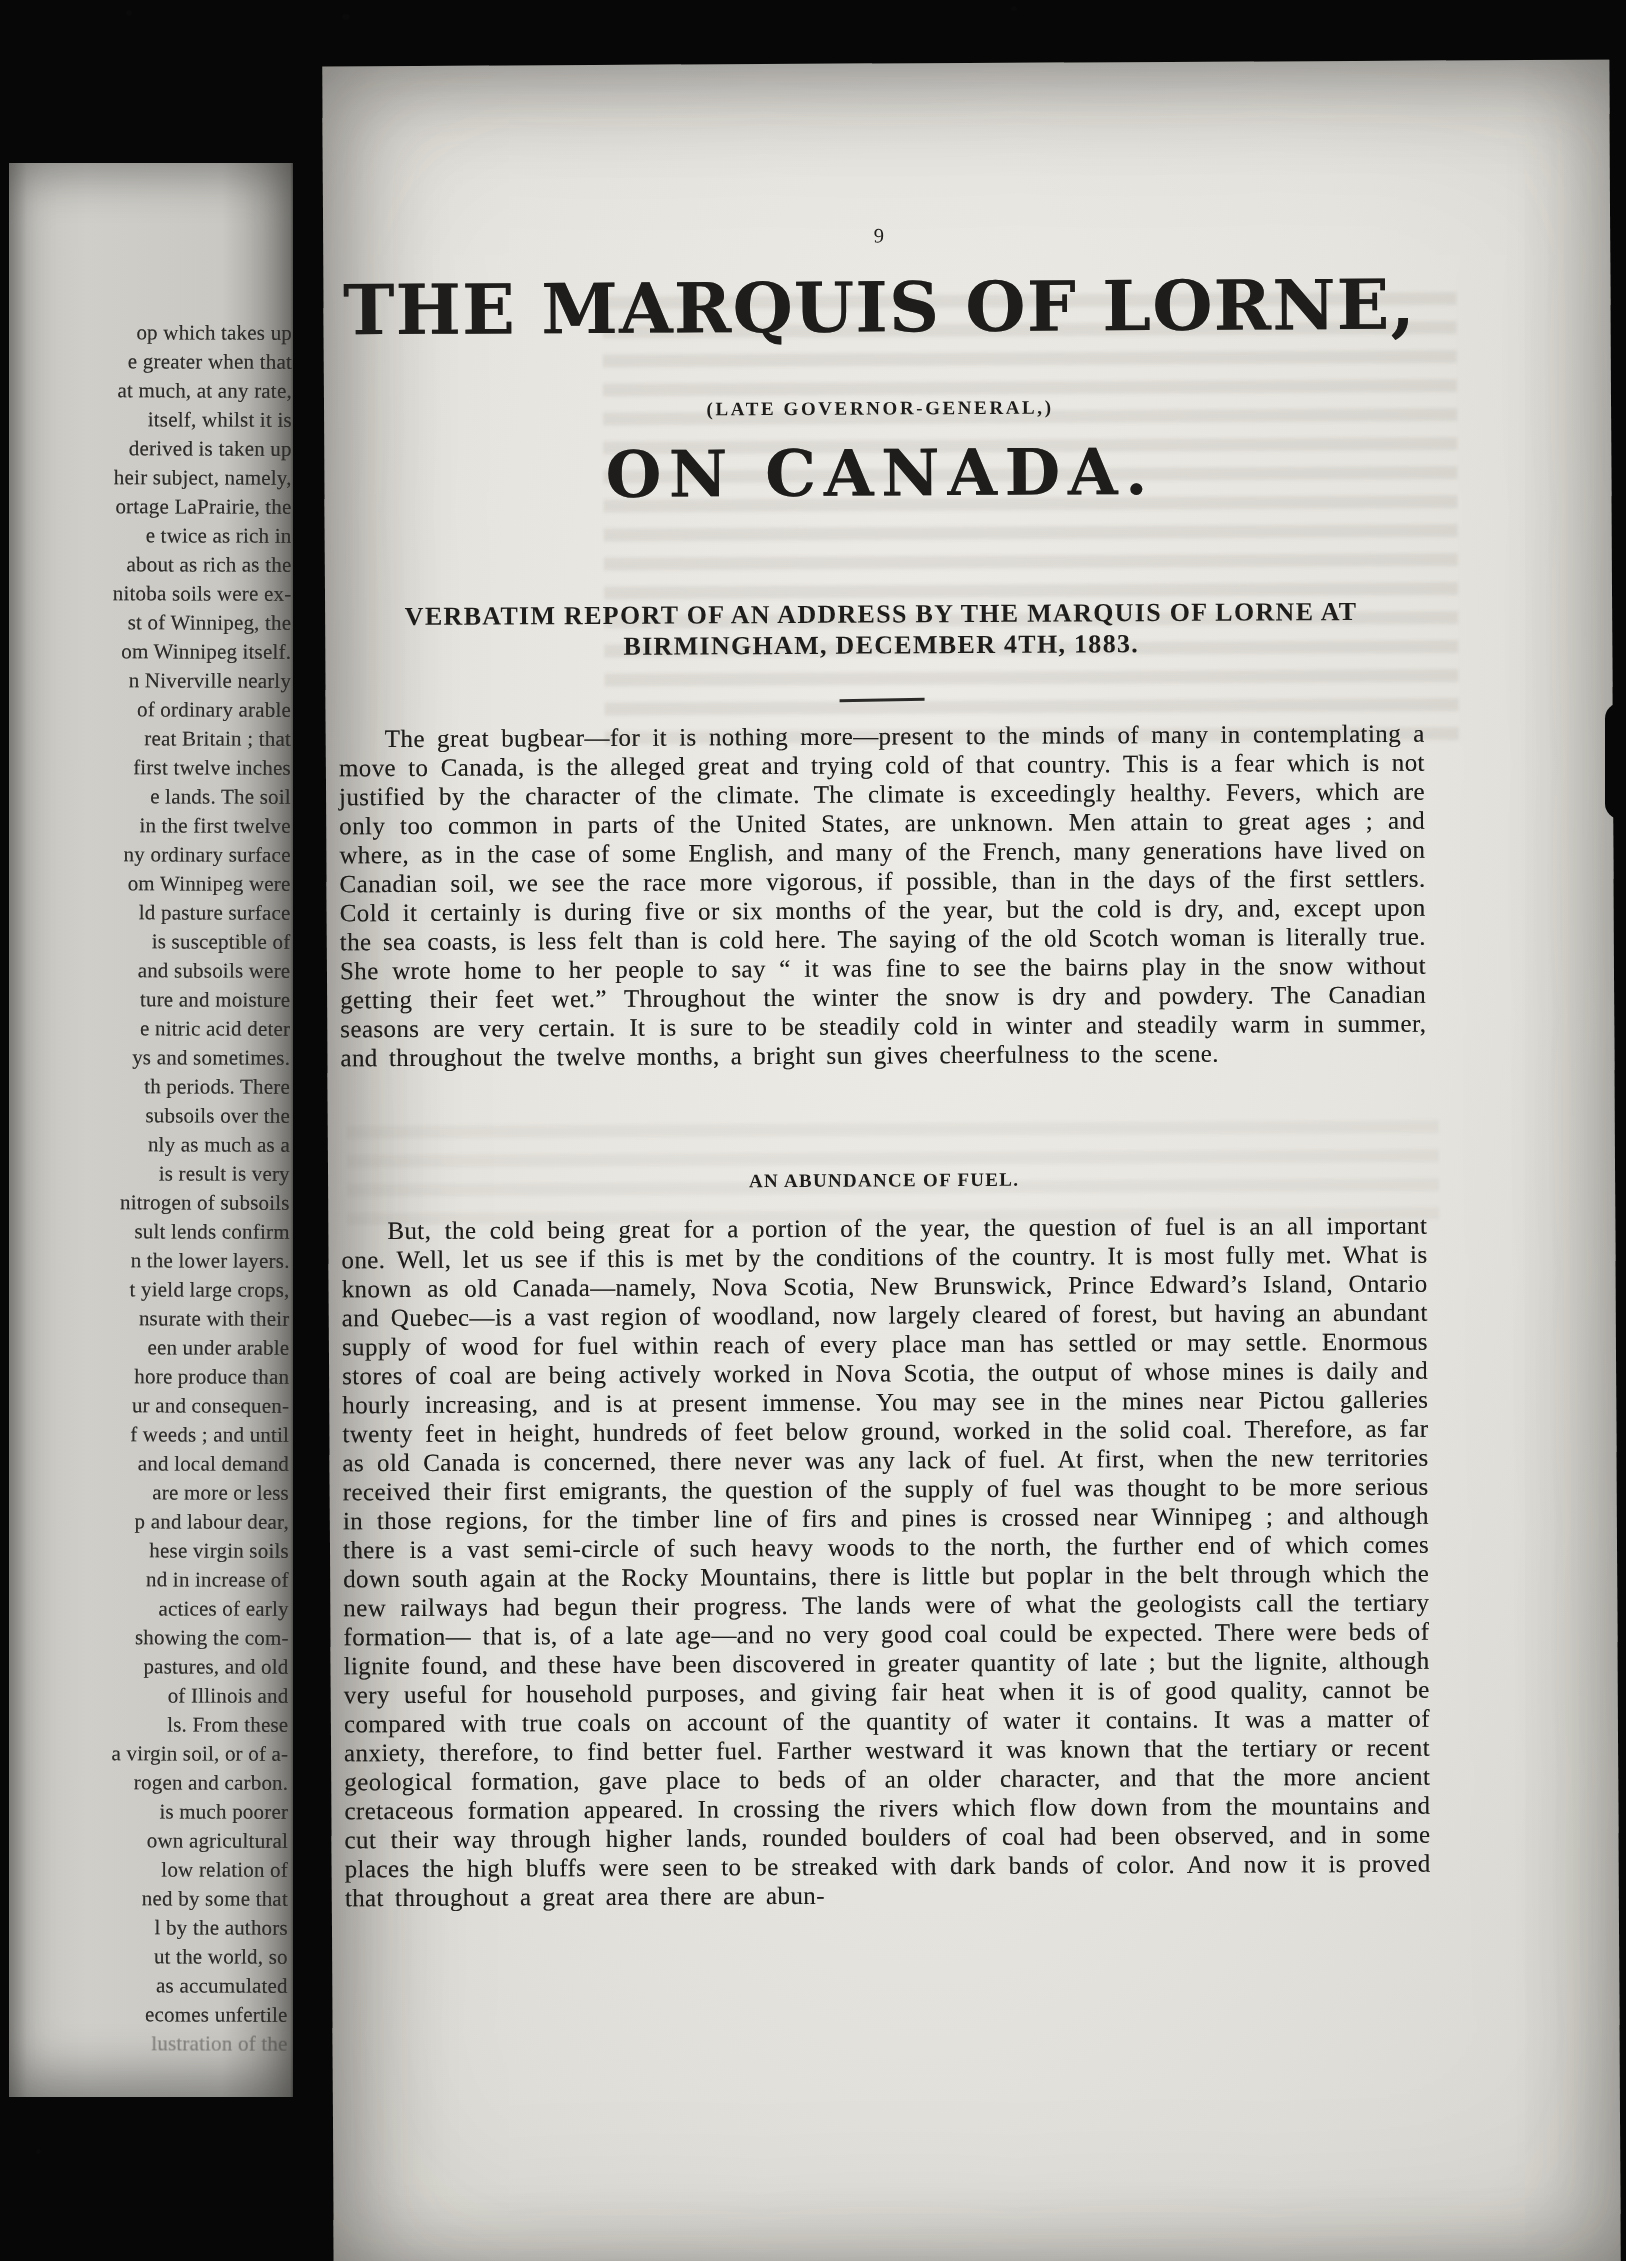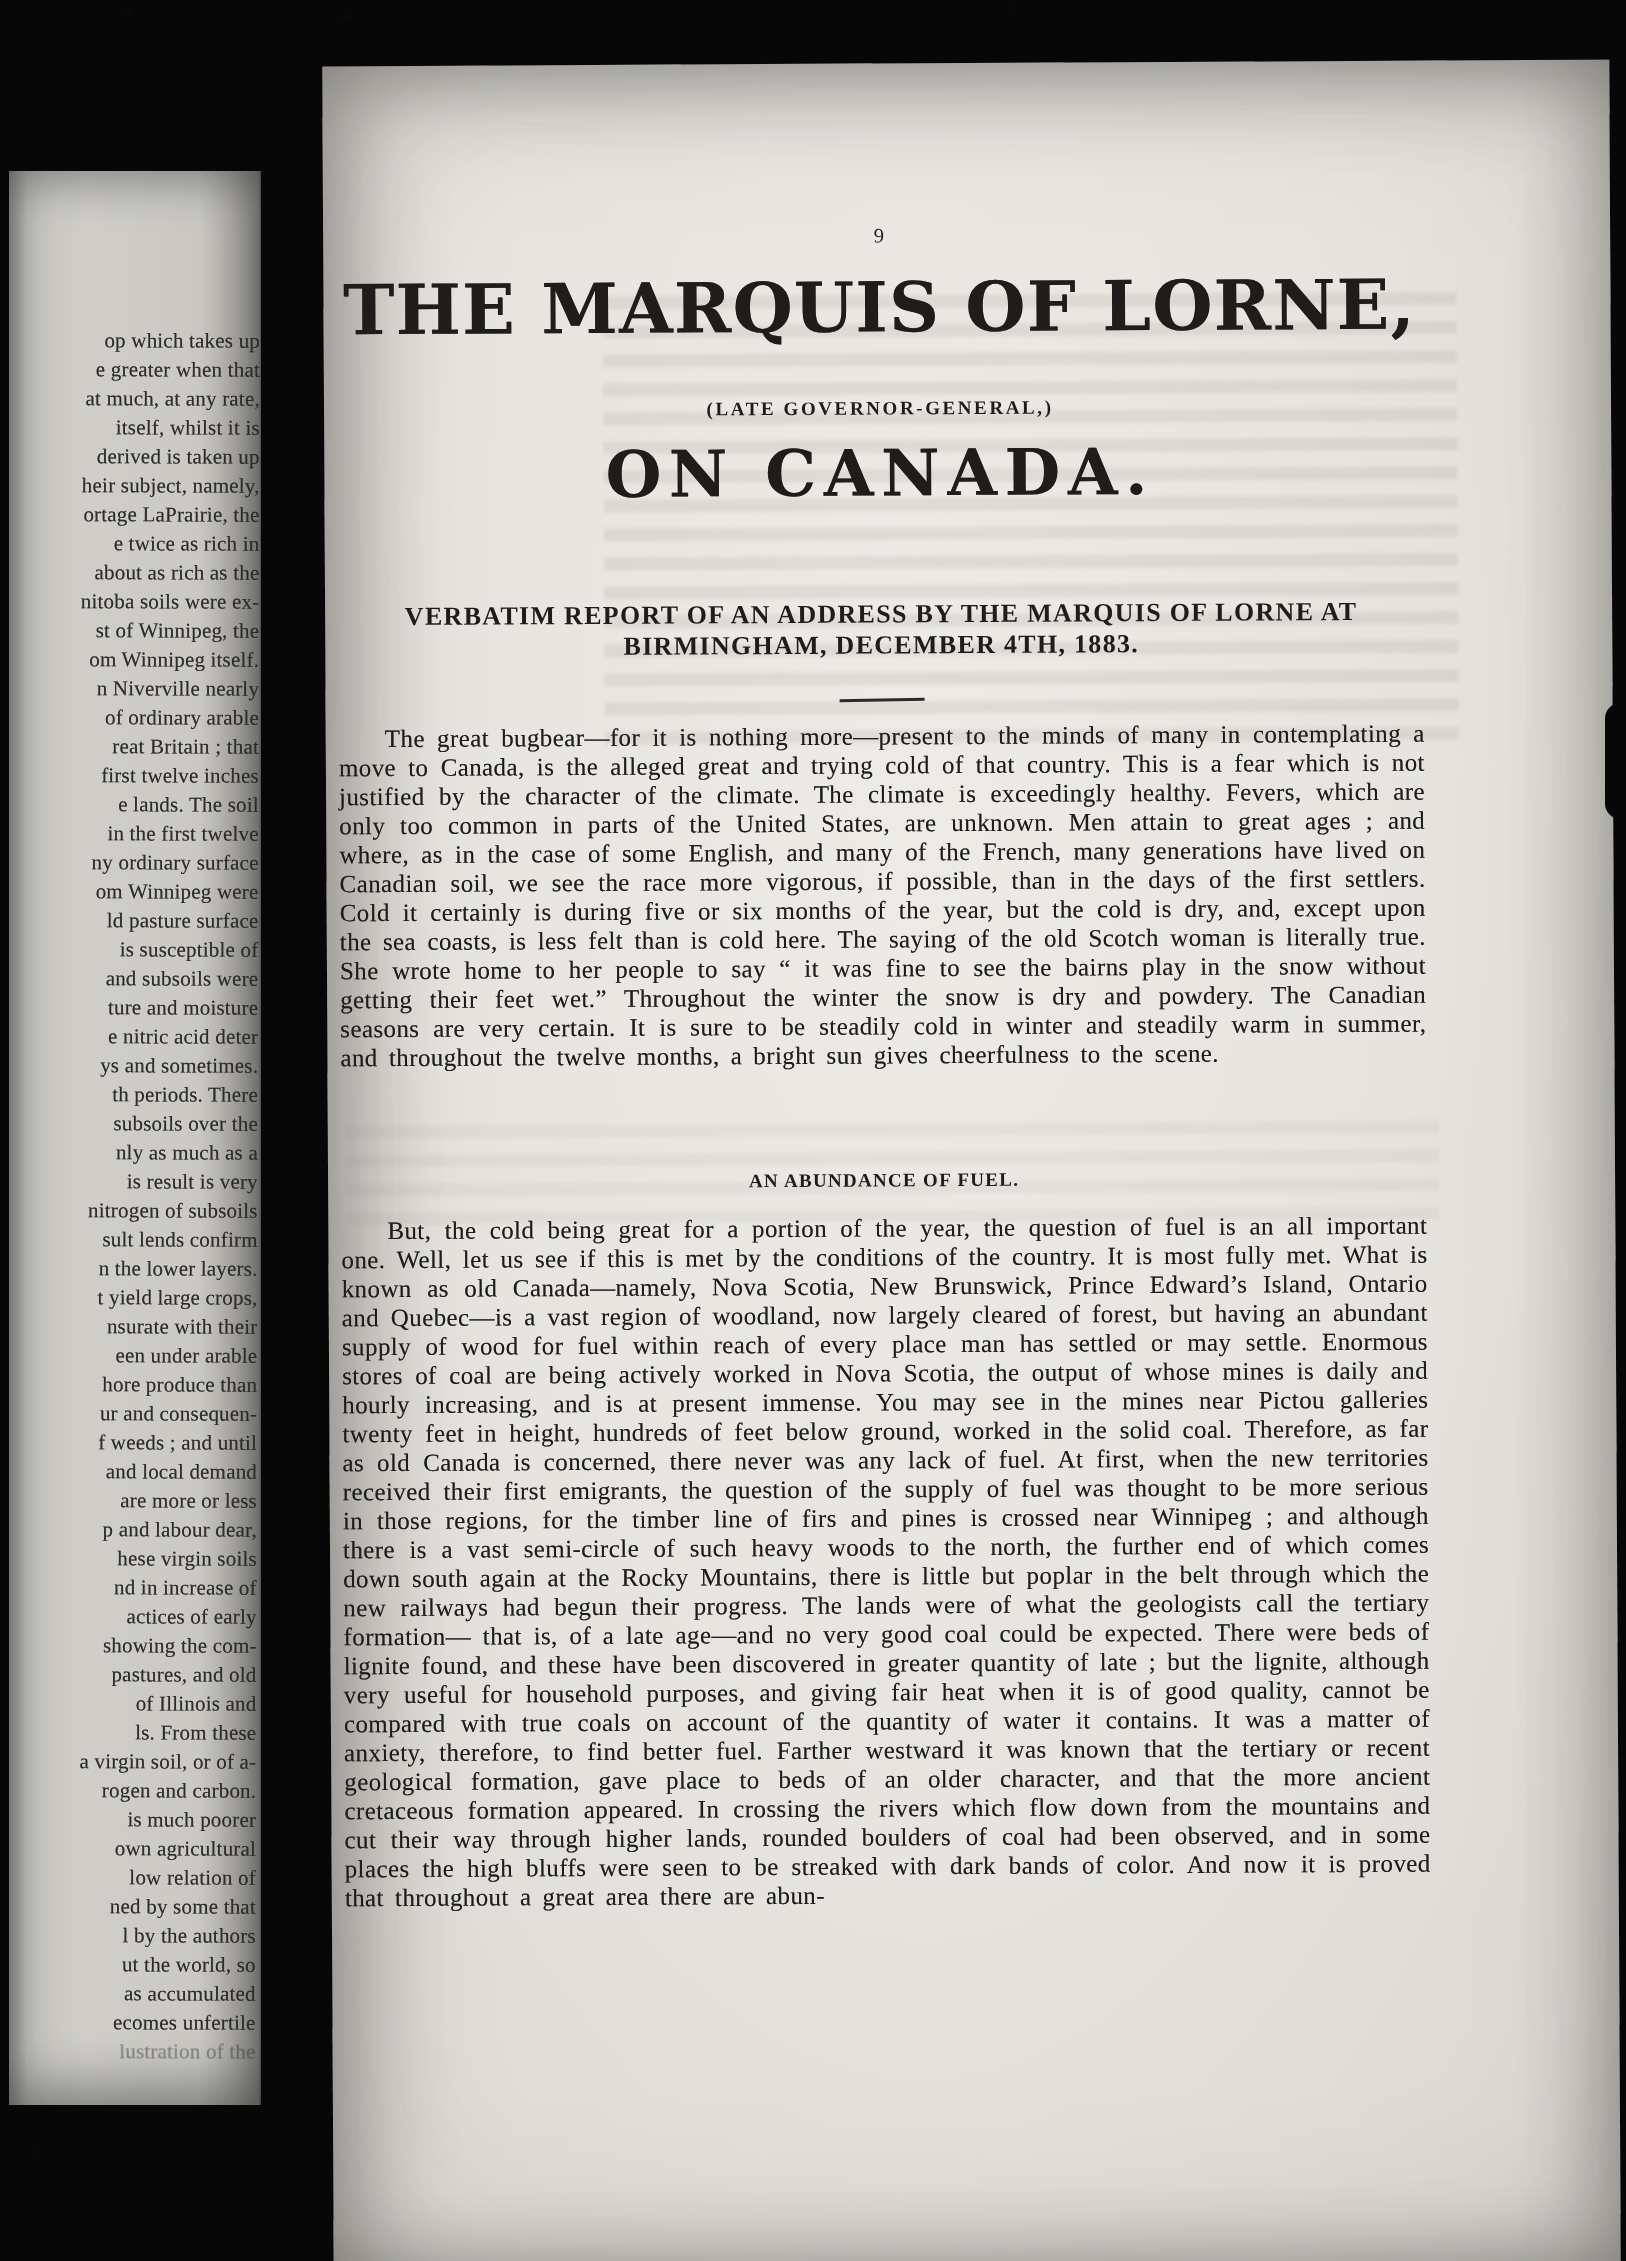--- a/index.html
+++ b/index.html
@@ -12,22 +12,22 @@
     position: relative;
     width: 1627px; height: 2261px;
     background: #070707;
     font-family: "Liberation Serif", serif;
     overflow: hidden;
   }
 
   
   .left-page {
     position: absolute;
-    left: 9px; top: 171px;
-    width: 252px; height: 1934px;
+    left: 9px; top: 163px;
+    width: 284px; height: 1934px;
     background: linear-gradient(90deg, #a3a29d 0, #c5c4bf 18px, #cfcec9 77px, #c9c8c3 75%, #94938e 99%, #6b6a65 100%);
     box-shadow: inset 0 19px 39px rgba(0,0,0,.25), inset 0 -26px 45px rgba(0,0,0,.3);
     overflow: hidden;
   }
   .left-col {
     position: absolute;
     top: 155px; right: 3.2px; left: -270px;
     text-align: right;
     font-size: 21px; line-height: 29px;
     color: #2e2d2b;

